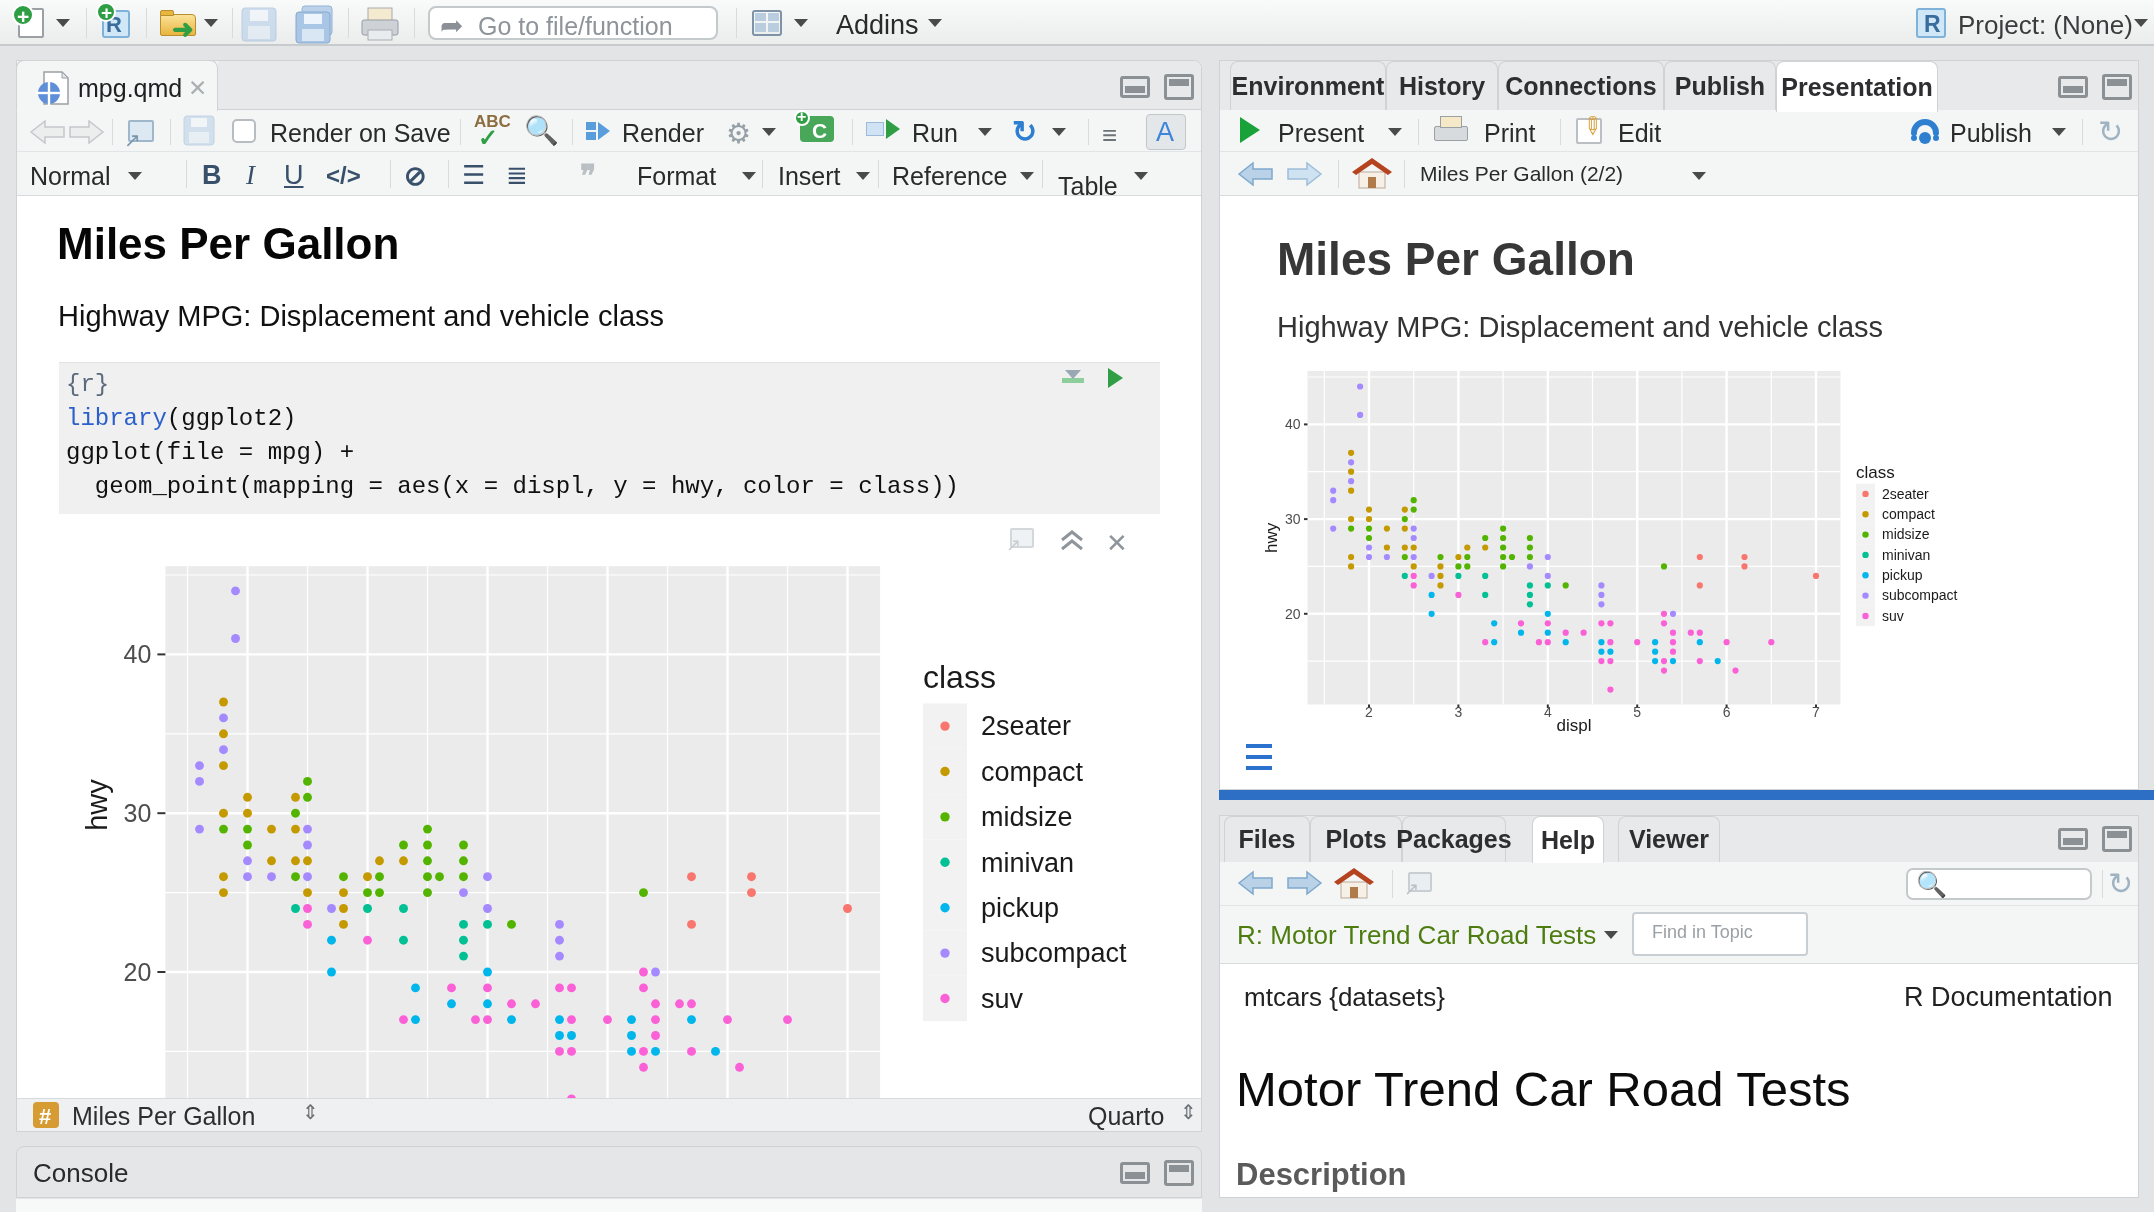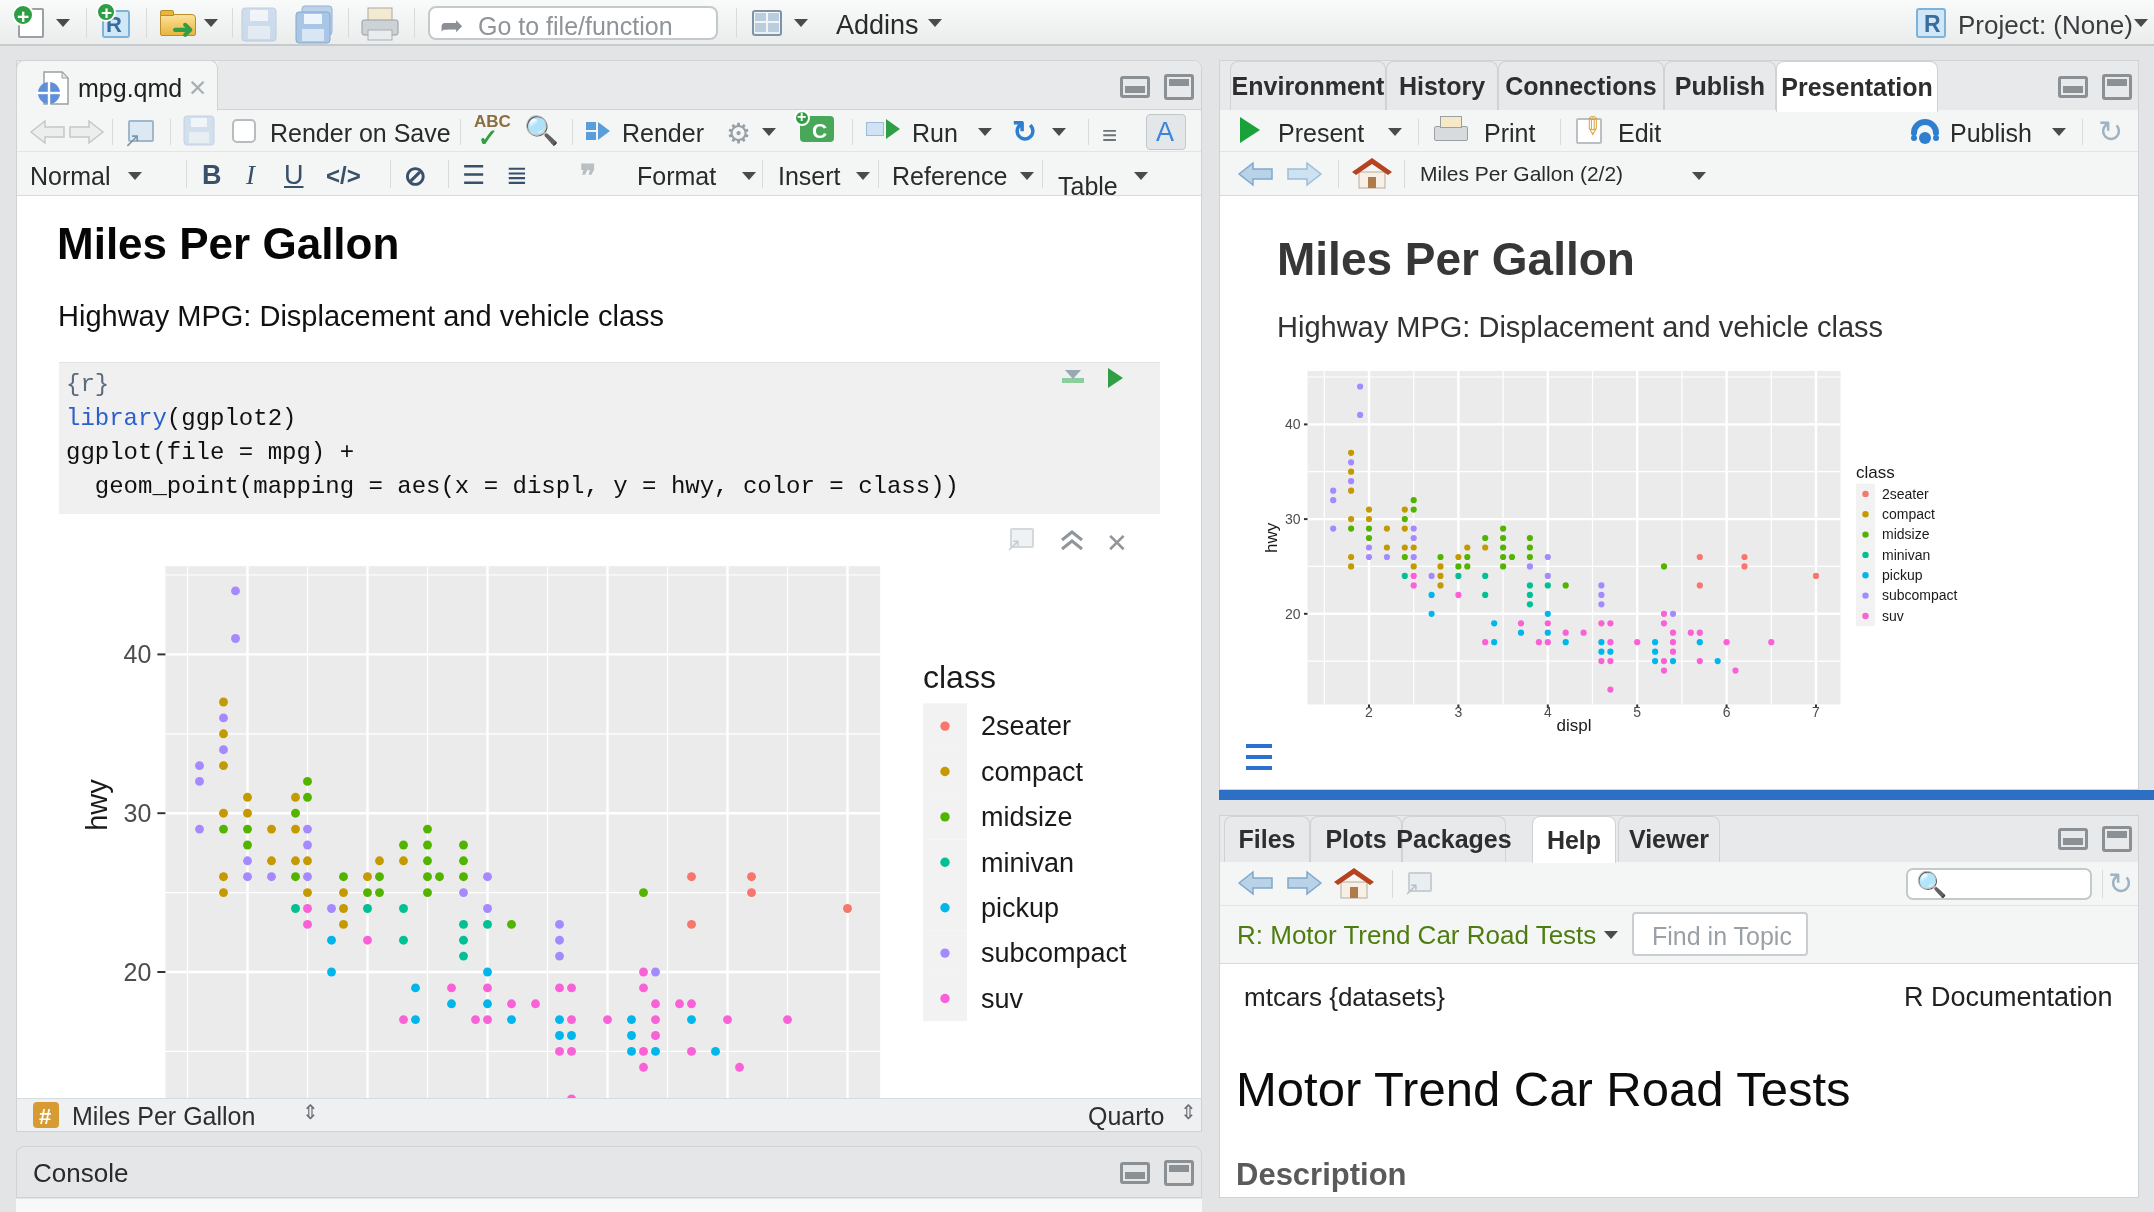--- a/index.html
+++ b/index.html
@@ -640,21 +640,21 @@
 <div class="abs" style="left:1246px;top:755px;width:26px;height:4px;background:#2a72ce"></div>
 <div class="abs" style="left:1246px;top:766px;width:26px;height:4px;background:#2a72ce"></div>
 
 <div class="abs" style="left:1219px;top:790px;width:935px;height:10px;background:#2e6fc6"></div>
 
 <div class="abs" style="left:1219px;top:815px;width:920px;height:383px;background:#f4f6f6;border:1px solid #cfd3d5"></div>
 <div class="abs" style="left:1220px;top:816px;width:918px;height:46px;background:#e7e9ea"></div>
 <div class="tab" style="left:1224px;top:816px;height:46px;width:86px">Files</div>
 <div class="tab" style="left:1310px;top:816px;height:46px;width:92px">Plots</div>
 <div class="tab" style="left:1402px;top:816px;height:46px;width:104px">Packages</div>
-<div class="tab active" style="left:1532px;top:816px;height:47px;width:84px">Help</div>
+<div class="tab active" style="left:1532px;top:816px;height:47px;width:72px">Help</div>
 <div class="tab" style="left:1618px;top:816px;height:46px;width:102px">Viewer</div>
 <div class="minmax" style="left:2058px;top:826px">
     <span class="mm1"></span>
     <span class="mm2"></span>
   </div>
 
 <div class="abs" style="left:1220px;top:862px;width:918px;height:44px;background:#f4f6f6;border-bottom:1px solid #e2e5e7"></div>
 <svg class="abs" style="left:1236px;top:868px" width="40" height="30">
     <path d="M3 15 L17 4 L17 10 L36 10 L36 20 L17 20 L17 26 Z" fill="#b9d2e8" stroke="#7fa8cc" stroke-width="1.5"></path>
   </svg>
@@ -671,19 +671,19 @@
 <div class="abs" style="left:1404px;top:878px;color:#b9bfc4;font-size:18px">↗</div>
 <div class="abs" style="left:1906px;top:868px;width:186px;height:32px;background:#fff;border:2px solid #c4c9cc;border-radius:7px"></div>
 <div class="abs" style="left:1916px;top:870px;color:#9aa0a5;font-size:25px">🔍</div>
 <div class="tb-sep" style="left:2102px;top:870px;height:28px"></div>
 <div class="abs" style="left:2108px;top:866px;color:#9fb3c2;font-size:30px">↻</div>
 
 <div class="abs" style="left:1220px;top:906px;width:918px;height:58px;background:#f4f6f6;border-bottom:1px solid #d8dbdd"></div>
 <div class="abs" style="left:1237px;top:920px;font-size:26px;color:#4d7c0f">R: Motor Trend Car Road Tests</div>
 <div class="abs caret" style="left:1604px;top:931px"></div>
 <div class="abs" style="left:1632px;top:912px;width:176px;height:44px;background:#fff;border:2px solid #c9ced2;border-radius:4px"></div>
-<div class="abs" style="left:1652px;top:922px;font-size:25px;color:#9aa0a5">Find in Topic</div>
+<div class="abs" style="left:1652px;top:922px;font-size:18px;color:#9aa0a5">Find in Topic</div>
 
 <div class="abs" style="left:1220px;top:964px;width:918px;height:233px;background:#ffffff"></div>
 <div class="abs" style="left:1244px;top:982px;font-size:26px;color:#222">mtcars {datasets}</div>
 <div class="abs" style="left:1904px;top:982px;font-size:27px;color:#222">R Documentation</div>
 <div class="abs" style="left:1236px;top:1061px;font-size:49px;color:#0c0c0c">Motor Trend Car Road Tests</div>
 <div class="abs" style="left:1236px;top:1157px;font-size:31px;font-weight:bold;color:#5a5a5a">Description</div>
 
 </body></html>

